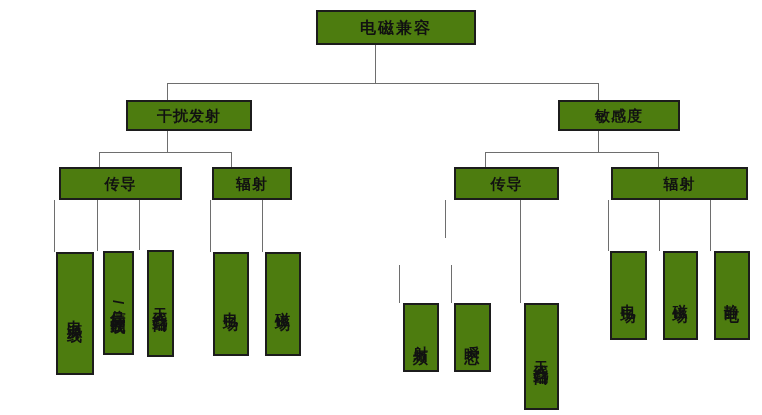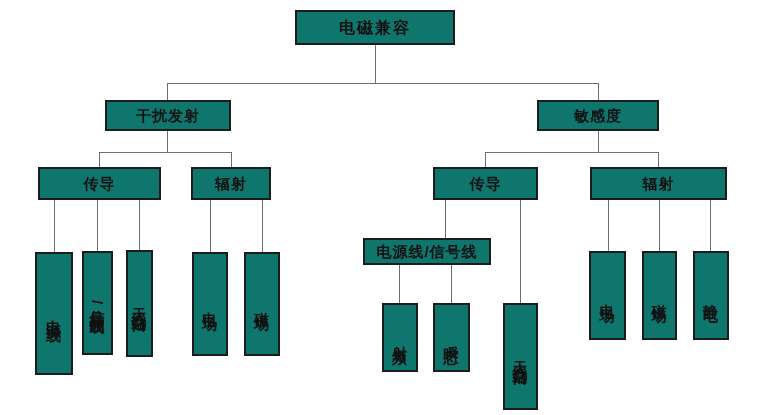--- a/index.html
+++ b/index.html
@@ -1,25 +1,25 @@
 <!DOCTYPE html>
 <html><head>
 <meta charset="utf-8">
 <style>
   html,body{margin:0;padding:0;background:#fff;}
   .canvas{
     position:relative;width:762px;height:415px;background:var(--background,#fff);
     font-family:"Liberation Sans","DejaVu Sans",sans-serif;overflow:hidden;
   }
   .node{
-    position:absolute;box-sizing:border-box;background:#0f766e;
+    position:absolute;box-sizing:border-box;background:#4d7c0f;
     border:2px solid var(--box-border,#1c1c1c);
     display:flex;align-items:center;justify-content:center;
     font-size:15px;font-weight:600;color:var(--text,#111);
-    letter-spacing:1px;line-height:1;
+    letter-spacing:1px;line-height:1;margin-left:21px;
   }
   .node.root{font-size:16px;letter-spacing:2px;}
   .node.v .lbl{
     writing-mode:vertical-rl;text-orientation:mixed;letter-spacing:4px;
   }
   .node.v.tight .lbl{letter-spacing:1px;}
   .lh{position:absolute;height:1px;background:var(--connector,#6e6e6e);}
   .lv{position:absolute;width:1px;background:var(--connector,#6e6e6e);}
   .watermark{
     position:absolute;left:562px;top:388px;font-size:18px;font-weight:400;
@@ -105,23 +105,20 @@
   </div>
 
   <div class="node v" style="left:192px;top:252px;width:36px;height:104px;">
     <span class="lbl">电场</span>
   </div>
 
   <div class="node v" style="left:244px;top:252px;width:36px;height:104px;">
     <span class="lbl">磁场</span>
   </div>
 
-  <div class="node" style="left:363px;top:238px;width:128px;height:27px;">
-    <span class="lbl">电源线/信号线</span>
-  </div>
 
   <div class="node v" style="left:382px;top:303px;width:36px;height:69px;">
     <span class="lbl">射频</span>
   </div>
 
   <div class="node v" style="left:433px;top:303px;width:37px;height:69px;">
     <span class="lbl">瞬态</span>
   </div>
 
   <div class="node v" style="left:503px;top:303px;width:35px;height:107px;">

